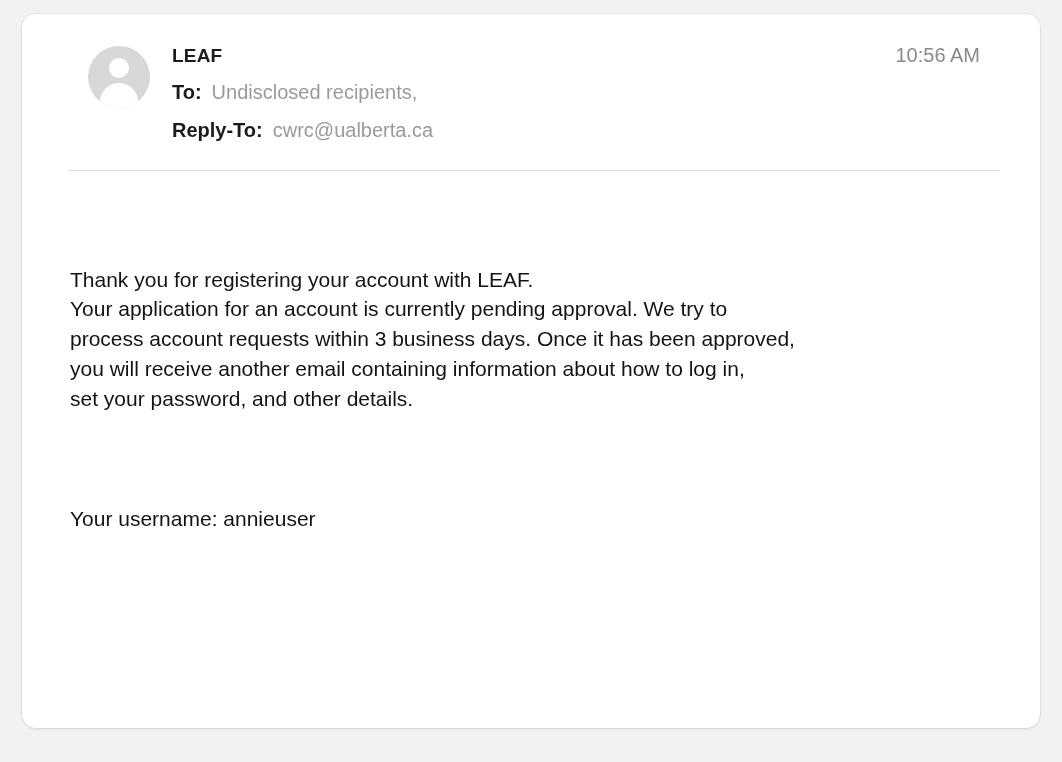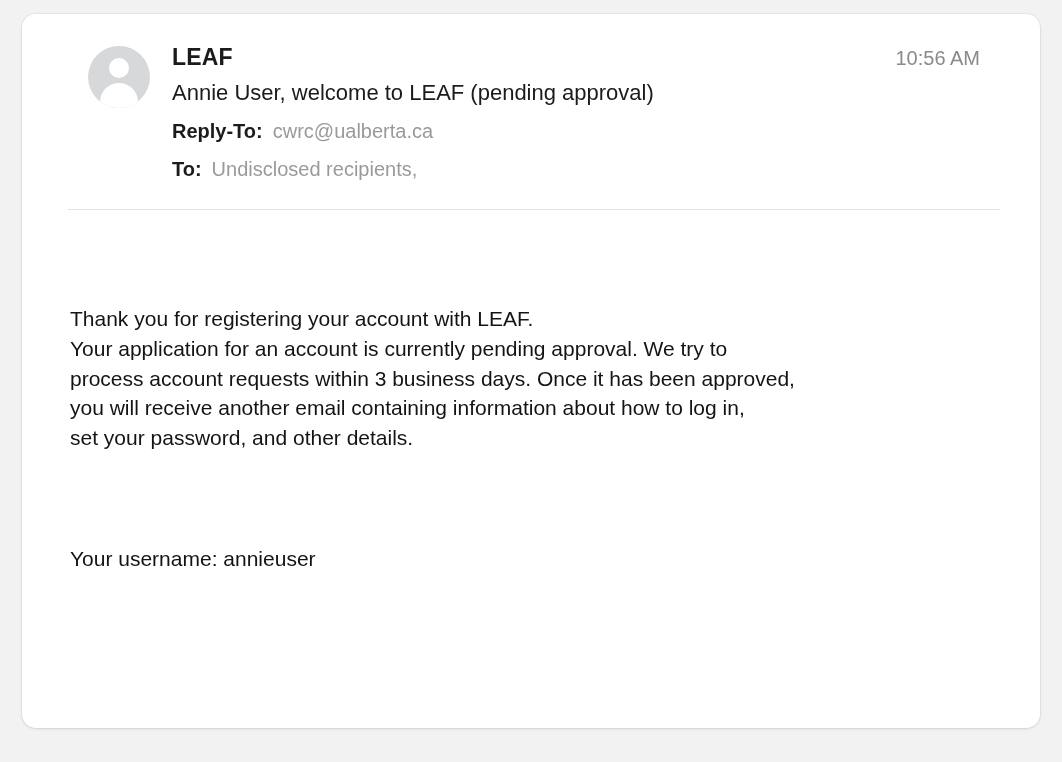--- a/index.html
+++ b/index.html
@@ -66,21 +66,21 @@
     padding-right: 20px;
   }
 
   .sender-row {
     display: flex;
     align-items: baseline;
     justify-content: space-between;
   }
 
   .sender-name {
-    font-size: 23px;
+    font-size: 19px;
     font-weight: bold;
     color: #1b1b1b;
     letter-spacing: 0.2px;
   }
 
   .timestamp {
     font-size: 20px;
     color: #8a8a8e;
     white-space: nowrap;
   }
@@ -138,30 +138,29 @@
       <div class="body"></div>
     </div>
 
     <div class="header-text">
 
       <div class="sender-row">
         <div class="sender-name">LEAF</div>
         <div class="timestamp">10:56 AM</div>
       </div>
 
-      <div class="subject">Annie User, welcome to LEAF (pending approval)</div>
+
+      <div class="meta-row">
+        <span class="meta-label">To:</span>
+        <span class="meta-value">Undisclosed recipients,</span>
+      </div>
 
       <div class="meta-row">
         <span class="meta-label">Reply-To:</span>
         <span class="meta-value">cwrc@ualberta.ca</span>
-      </div>
-
-      <div class="meta-row">
-        <span class="meta-label">To:</span>
-        <span class="meta-value">Undisclosed recipients,</span>
       </div>
 
     </div>
   </div>
 
   <div class="divider"></div>
 
   <div class="email-body">
     <p class="para">Thank you for registering your account with LEAF.
 Your application for an account is currently pending approval. We try to

